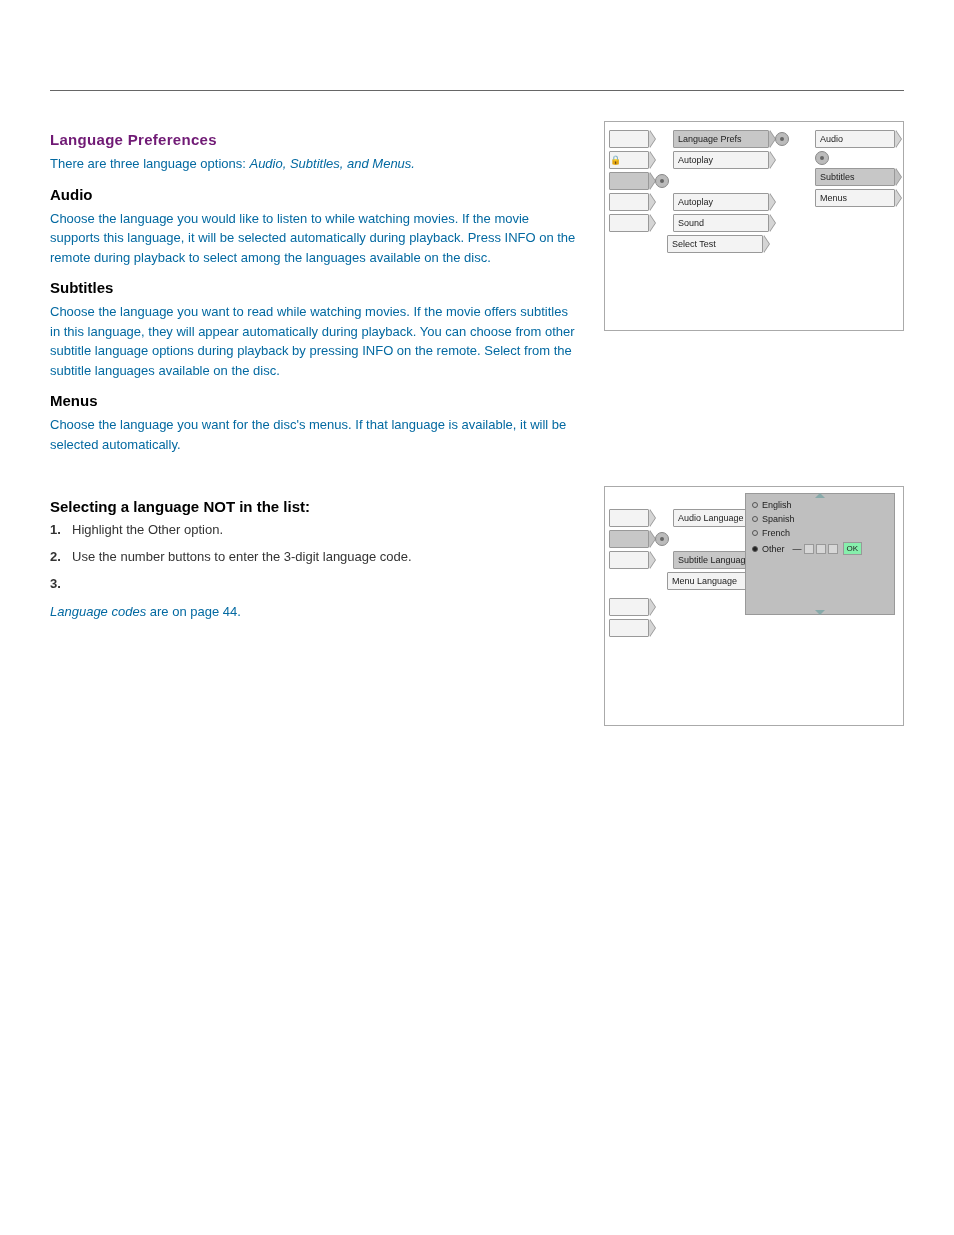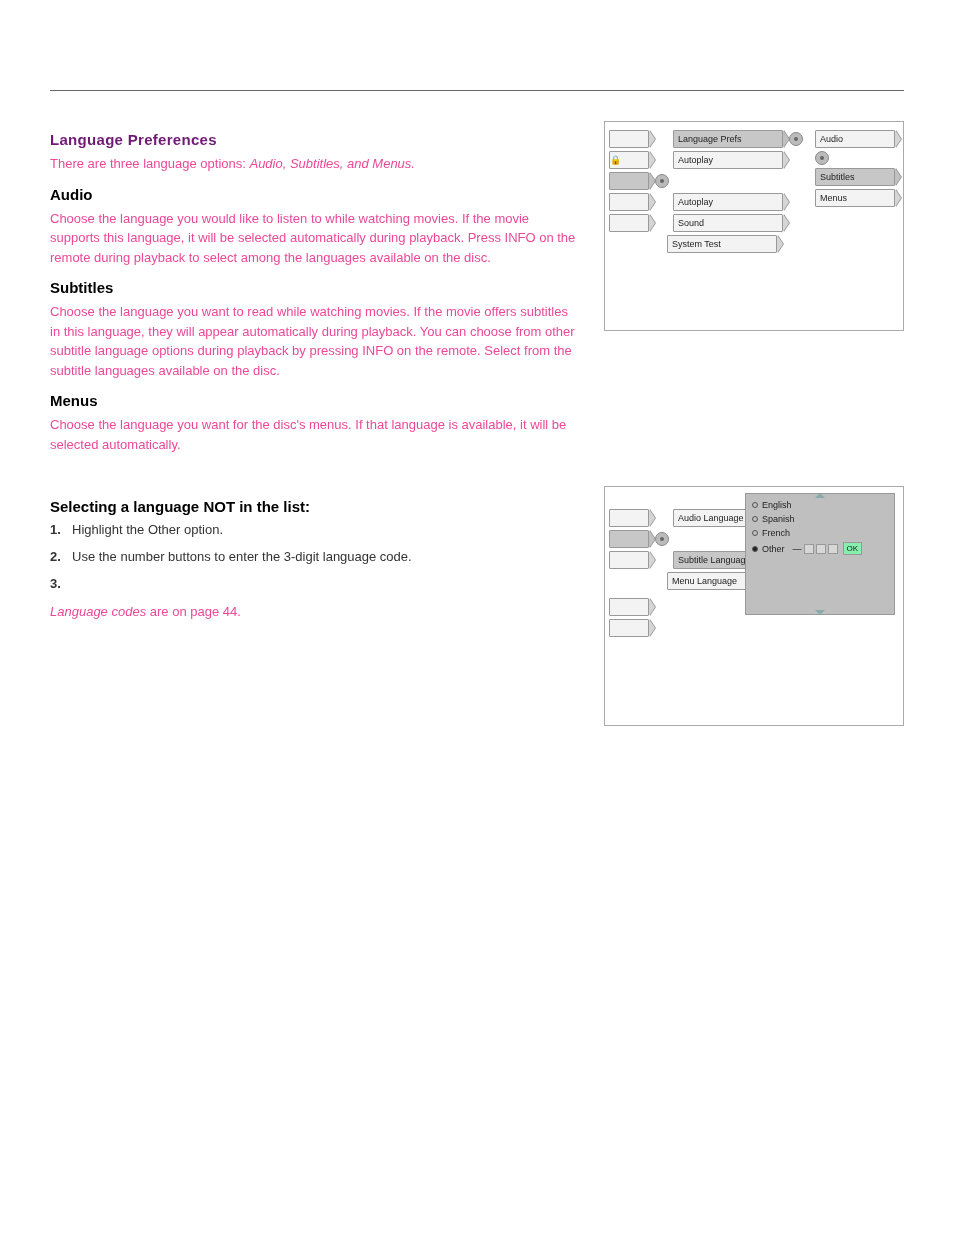--- a/index.html
+++ b/index.html
@@ -21,21 +21,21 @@
     display: flex;
     gap: 28px;
     margin-top: 10px;
   }
   .left-col { flex: 1 1 55%; }
   .right-col { flex: 0 0 300px; }
 
   
   .heading-red { color: #701a75; font-weight: bold; font-size: 15px; margin: 10px 0 6px 0; letter-spacing: .3px; }
   .heading-black { color: #000; font-weight: bold; font-size: 15px; margin: 12px 0 6px 0; }
-  .para { font-size: 13px; line-height: 1.5; color: #ec4899; margin-bottom: 8px; }
+  .para { font-size: 13px; line-height: 1.5; color: #0369a1; margin-bottom: 8px; }
   .para .label { font-style: italic; }
 
   
   .figbox {
     border: 1px solid #aaa;
     background: #fff;
     padding: 8px 8px 20px 8px;
     position: relative;
     width: 300px;
   }
@@ -49,21 +49,21 @@
     height: 18px;
     border: 1px solid #999;
     border-radius: 1px;
     background: #f3f3f3;
     font-size: 9px;
     font-family: Arial, sans-serif;
     color: #222;
     padding: 0 4px;
     position: relative;
     line-height: 1;
-    width: 110px;
+    width: 96px;
   }
   .pill.short { width: 40px; padding: 0; }
   .pill.sel { background: #c7c7c7; }
   .pill::after {
     content: "";
     position: absolute;
     right: -7px; top: 50%;
     transform: translateY(-50%);
     border-left: 6px solid #d5d5d5;
     border-top: 9px solid transparent;
@@ -163,21 +163,21 @@
         <div class="row">
             <span class="pill short"></span>
             <span class="spacer"></span>
           <span class="pill">
               <span>Sound</span>
             </span>
         </div>
         <div class="row">
             <span class="spacer" style="width:52px"></span>
           <span class="pill">
-              <span>System Test</span>
+              <span>Select Test</span>
             </span>
         </div>
       </div>
 
       <div class="fig1-right">
         <div class="row">
             <span class="pill" style="width:80px">
               <span>Audio</span>
             </span>
           </div>

